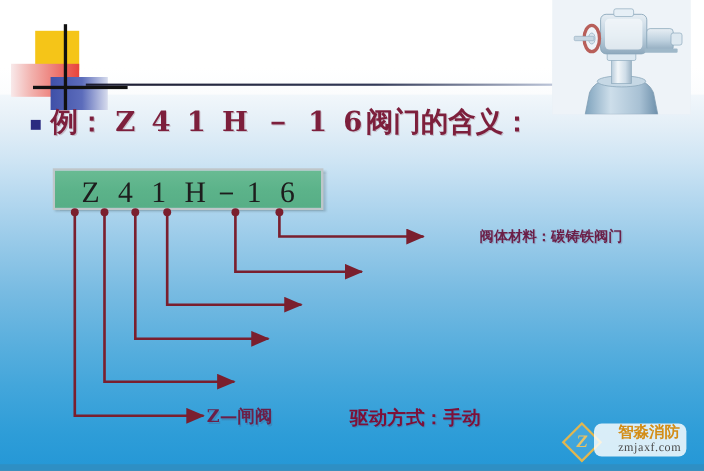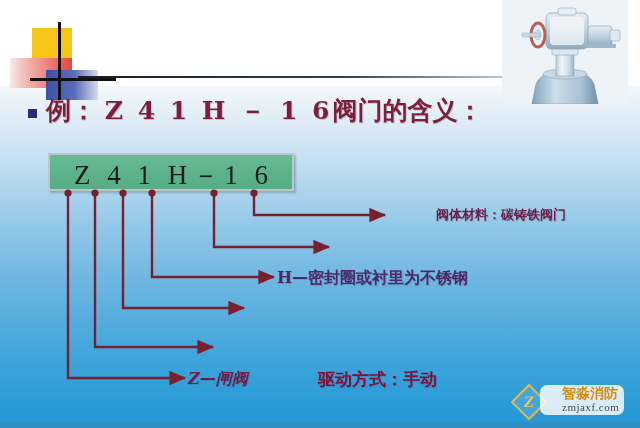--- a/index.html
+++ b/index.html
@@ -137,21 +137,21 @@
     font-weight: bold;
     white-space: nowrap;
     font-family: "DejaVu Serif", "Liberation Serif", serif;
     text-shadow: 1px 1px 0 rgba(90,40,70,0.18);
   }
   .c0 { left: 388px; top: 206px; font-size: 13px; color: #6b1f48; margin-left: 48px; }
   .c1 { left: 332px; top: 238px; font-size: 16px; color: #6b1f48; }
   .c2 { left: 277px; top: 268px; font-size: 16px; color: #4a2a6b; }
   .c3 { left: 247px; top: 299px; font-size: 16px; color: #5b2060; }
   .c4 { left: 216px; top: 338px; font-size: 16px; color: #6b1f48; }
-  .c5 { left: 188px; top: 369px; font-size: 16px; color: #6b1f48; font-style: italic; }
+  .c5 { left: 188px; top: 369px; font-size: 16px; color: #6b1f48; }
   .c6 { left: 318px; top: 368px; font-size: 17px; color: #7d1038; text-align: center; }
   .sup { font-size: 10px; vertical-align: super; }
 
   
   .watermark {
     position: absolute;
     left: 516px; top: 385px;
     width: 118px; height: 34px;
   }
   .wm-diamond {
@@ -288,21 +288,20 @@
       <circle cx="68" cy="193" r="3.6"></circle>
       <circle cx="95" cy="193" r="3.6"></circle>
       <circle cx="123" cy="193" r="3.6"></circle>
       <circle cx="152" cy="193" r="3.6"></circle>
       <circle cx="214" cy="193" r="3.6"></circle>
       <circle cx="254" cy="193" r="3.6"></circle>
     </g>
   </svg>
 
   <div class="callout c0">阀体材料：碳铸铁阀门</div>
-  <div class="callout c2">H—密封圈或衬里为不锈钢</div>
   <div class="callout c5">Z—闸阀</div>
   <div class="callout c6">驱动方式：手动</div>
 
   <div class="watermark">
     <div class="wm-diamond"></div>
     <div class="wm-glyph">Z</div>
     <div class="wm-pill">
       <div class="wm-cn">智淼消防</div>
       <div class="wm-url">zmjaxf.com</div>
     </div>

